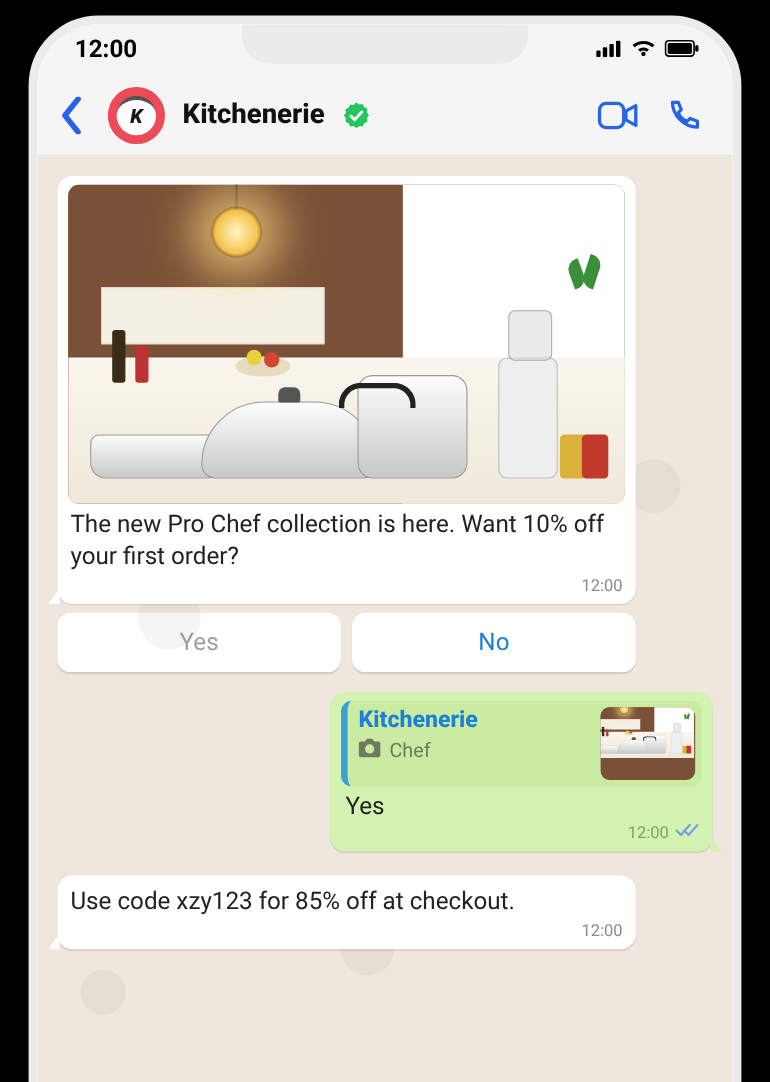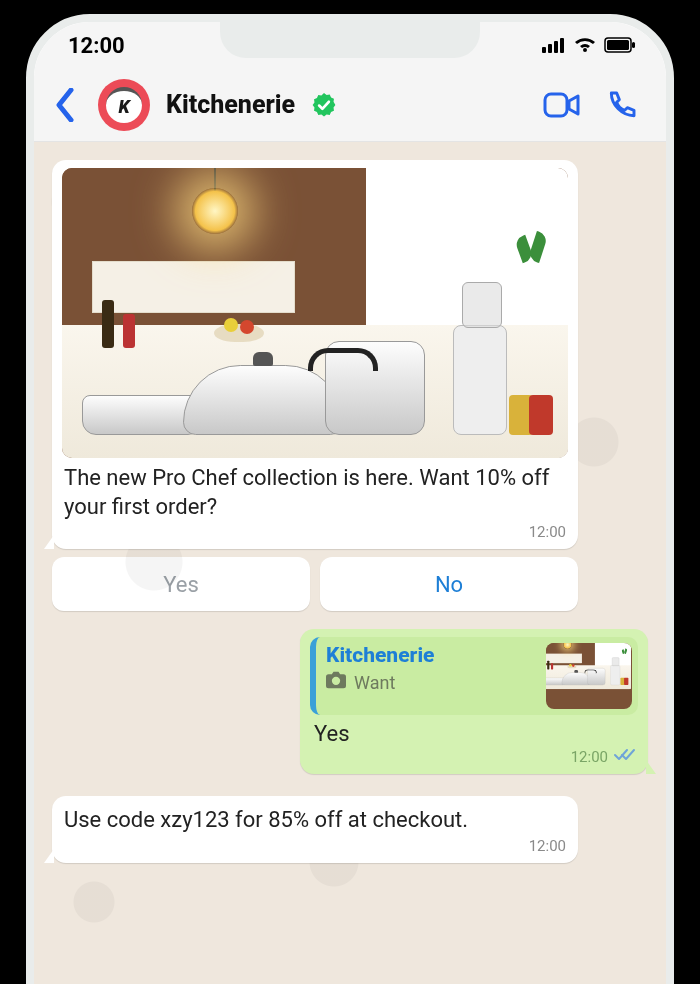--- a/index.html
+++ b/index.html
@@ -286,21 +286,21 @@
       <span class="tail-right"></span>
       <div class="reply-box">
         <div class="reply-meta">
           <div class="reply-name">Kitchenerie</div>
           <div class="reply-sub">
             <span>
               <svg width="20" height="18" viewBox="0 0 24 20">
                   <path fill="#6e7a5e" d="M9 0l-2 3H3a3 3 0 00-3 3v11a3 3 0 003 3h18a3 3 0 003-3V6a3 3 0 00-3-3h-4l-2-3H9zm3 6a5 5 0 110 10 5 5 0 010-10z"></path>
                 </svg>
             </span>
-            <span>Want</span>
+            <span>Chef</span>
           </div>
         </div>
         <div class="reply-thumb">
           <div class="mini">
             <div class="hero" style="width:506px;height:290px;">
               <div class="rightwall"></div>
                 <div class="wall"></div>
                 <div class="cab"></div>
               <div class="bulb"></div>
                 <div class="counter"></div>

